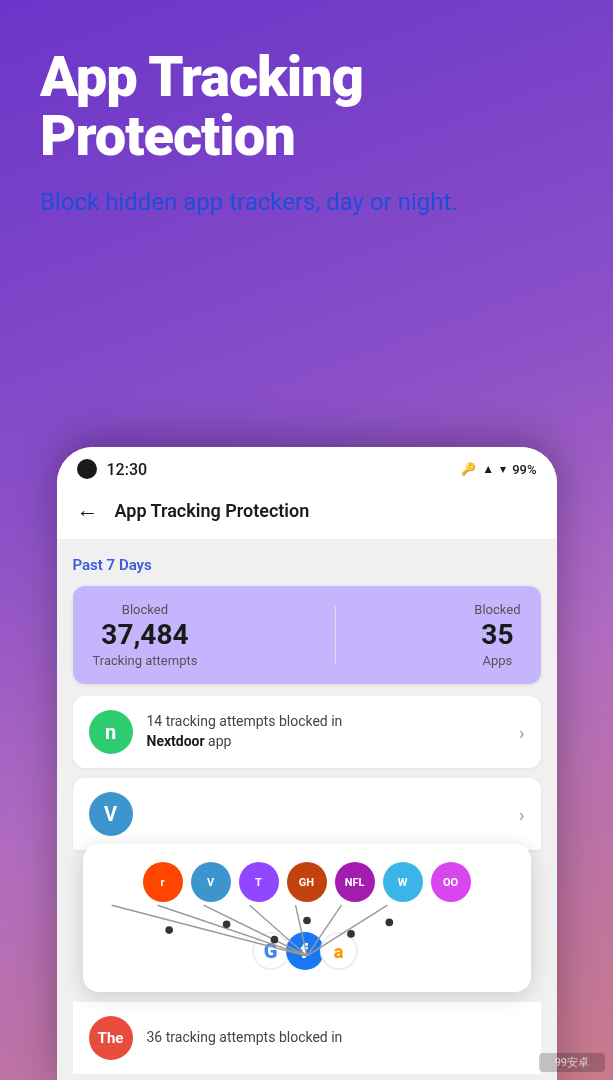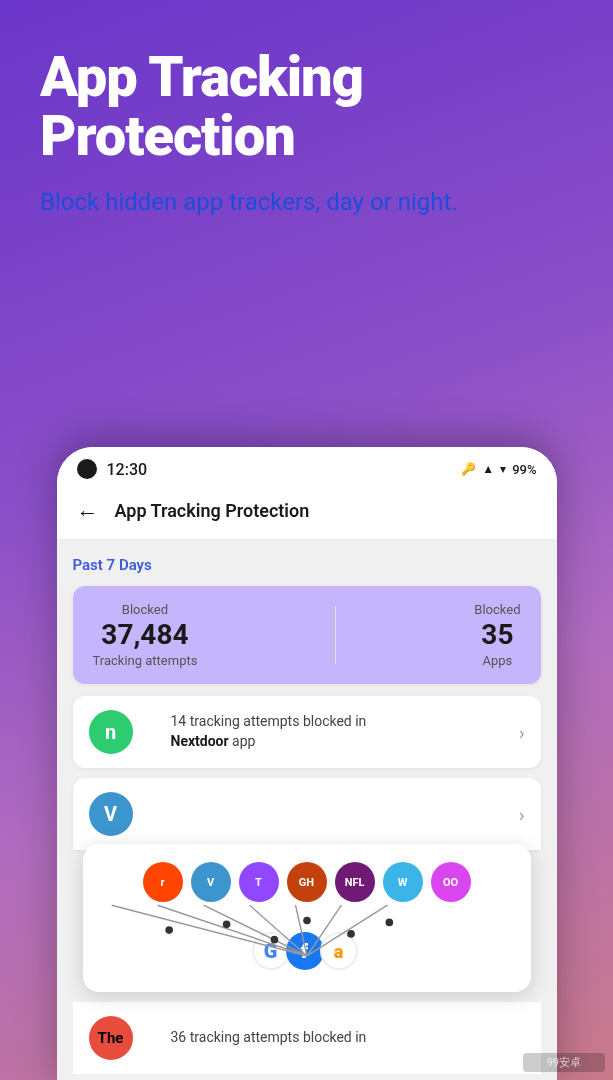--- a/index.html
+++ b/index.html
@@ -197,21 +197,20 @@
     }
 
     .venmo-icon {
       background: #3d95ce;
     }
 
     .tracking-text {
       font-size: 14px;
       color: #444;
       line-height: 1.4;
-      margin-left: 24px;
     }
 
     .tracking-text strong {
       color: #1a1a1a;
     }
 
     .chevron-right {
       margin-left: auto;
       color: #999;
       font-size: 18px;
@@ -320,32 +319,32 @@
     .the-icon {
       width: 44px;
       height: 44px;
       border-radius: 50%;
       background: #e74c3c;
       display: flex;
       align-items: center;
       justify-content: center;
       font-size: 15px;
       font-weight: 700;
-      color: #000000;
+      color: #ffffff;
     }
 
     
     .watermark {
       position: absolute;
       bottom: 8px;
       right: 8px;
       font-size: 11px;
       color: rgba(255,255,255,0.7);
       background: rgba(0,0,0,0.2);
-      padding: 2px 24px;
+      padding: 2px 16px;
       border-radius: 4px;
     }
   </style>
 </head>
 <body>
 
 <div class="top-section">
   <h1 class="main-title">App Tracking Protection</h1>
   <p class="subtitle">Block hidden app trackers, day or night.</p>
 </div>
@@ -403,21 +402,21 @@
         <div class="tracking-text">&nbsp;</div>
         <span class="chevron-right">›</span>
       </div>
 
       <div class="icons-overlay-card">
         <div class="icons-row">
           <div class="app-icon-small" style="background:#ff4500;">r</div>
           <div class="app-icon-small" style="background:#3d95ce;">V</div>
           <div class="app-icon-small" style="background:#9146ff;">T</div>
           <div class="app-icon-small" style="background:#c2410c;">GH</div>
-          <div class="app-icon-small" style="background:#701a75;">NFL</div>
+          <div class="app-icon-small" style="background:#a21caf;">NFL</div>
           <div class="app-icon-small" style="background:#3bb5e8;">W</div>
           <div class="app-icon-small" style="background:#d946ef;text-align:center;">OO</div>
         </div>
 
         <svg class="connections-svg" viewBox="0 0 468 60" xmlns="http://www.w3.org/2000/svg">
           <g stroke="#999" stroke-width="1.5" fill="none">
 
             <line x1="30" y1="2" x2="234" y2="55"></line>
             <line x1="78" y1="2" x2="234" y2="55"></line>
             <line x1="126" y1="2" x2="234" y2="55"></line>

